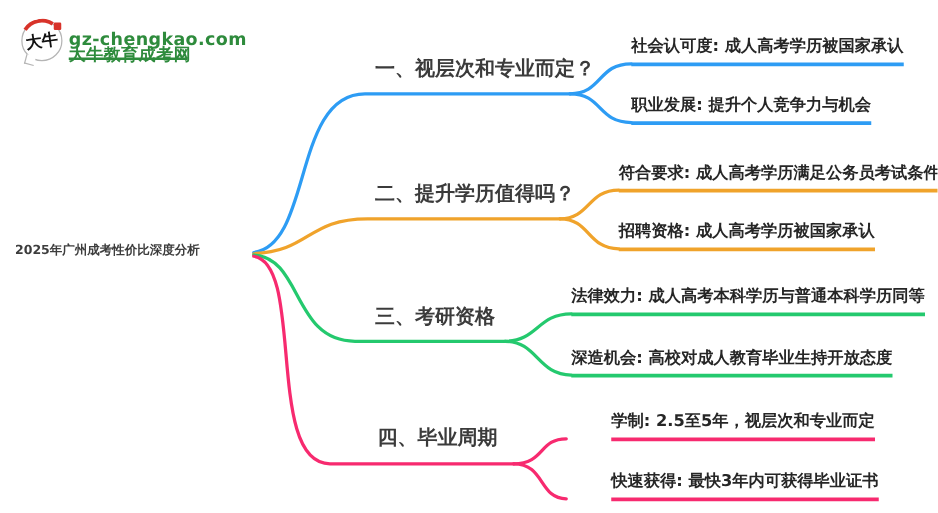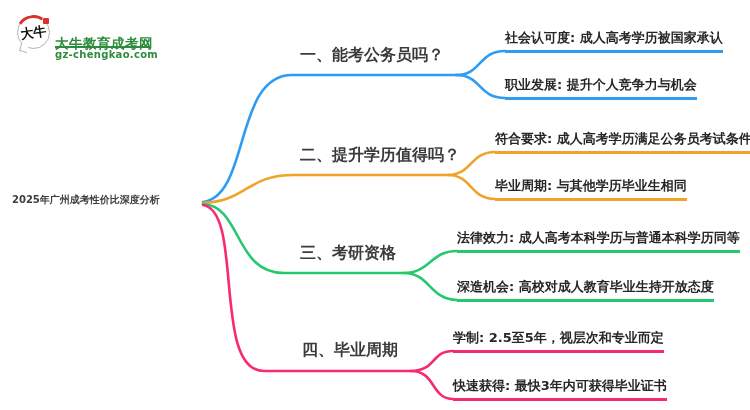--- a/index.html
+++ b/index.html
@@ -20,38 +20,38 @@
     white-space:nowrap;line-height:20px;
   }
   .leaf{
     position:absolute;font-size:13px;font-weight:700;color:#262626;
     line-height:17px;padding-bottom:4px;white-space:nowrap;
     border-bottom:3px solid #000;
   }
   .leaf.c-blue{border-bottom-color:var(--blue);}
   .leaf.c-orange{border-bottom-color:var(--orange);}
   .leaf.c-green{border-bottom-color:var(--green);text-align:right;}
-  .leaf.c-pink{border-bottom-color:var(--pink);}
+  .leaf.c-pink{border-bottom-color:var(--pink);margin-left:36px;}
 
   
   .logo-icon{position:absolute;left:17px;top:16px;width:31px;height:31px;
     border:1px solid #b5b5b5;border-radius:50%;background:#fff;}
   .logo-arc{position:absolute;left:-2px;top:-2px;right:-2px;bottom:-2px;
     border:3px solid transparent;border-top-color:var(--logo_red);
     border-radius:50%;transform:rotate(-12deg);}
   .logo-seal{position:absolute;right:0;top:1px;width:6px;height:6px;
     background:var(--logo_red);border-radius:1px;}
   .logo-chars{position:absolute;left:0;top:7px;width:100%;text-align:center;
     font-family:"DejaVu Serif","Liberation Serif",serif;
     font-size:13px;font-weight:700;color:#111;transform:rotate(-8deg);display:block;}
   .logo-tail{position:absolute;left:2px;bottom:-4px;width:7px;height:7px;background:#fff;
     border-left:1px solid #b5b5b5;border-bottom:1px solid #b5b5b5;transform:rotate(15deg);}
   .logo-title{position:absolute;left:55px;top:21px;font-size:13.5px;font-weight:700;
     color:var(--logo_green);letter-spacing:.5px;white-space:nowrap;margin-top:14px;}
-  .logo-subtitle{position:absolute;left:55px;top:49px;font-size:10px;font-weight:700;
+  .logo-subtitle{position:absolute;left:55px;top:24px;font-size:14px;font-weight:700;
     color:var(--logo_green);letter-spacing:.3px;white-space:nowrap;}
   .logo-underline{position:absolute;left:55px;top:46px;width:95px;height:2px;
     background:var(--logo_green);}
 </style>
 </head>
 <body>
 
 <svg class="edges" width="750" height="410" viewBox="0 0 750 410">
 
   <path style="stroke:var(--blue)" d="M203,202 C250,196 234,75 292,75 H456"></path>
@@ -78,25 +78,25 @@
     <span class="logo-chars">大牛</span>
     <div class="logo-tail"></div>
   </div>
   <div class="logo-title">大牛教育成考网</div>
   <div class="logo-subtitle">gz-chengkao.com</div>
   <div class="logo-underline"></div>
 </div>
 
 <div class="central">2025年广州成考性价比深度分析</div>
 
-<div class="blabel" style="left:300px;top:45px">一、能考公务员吗？</div>
+<div class="blabel" style="left:300px;top:45px">一、视层次和专业而定？</div>
 <div class="blabel" style="left:300px;top:145px">二、提升学历值得吗？</div>
 <div class="blabel" style="left:300px;top:243px">三、考研资格</div>
 <div class="blabel" style="left:302px;top:340px">四、毕业周期</div>
 
 <div class="leaf c-blue" style="left:505px;top:29px">社会认可度: 成人高考学历被国家承认</div>
 <div class="leaf c-blue" style="left:505px;top:76px">职业发展: 提升个人竞争力与机会</div>
 <div class="leaf c-orange" style="left:495px;top:130px">符合要求: 成人高考学历满足公务员考试条件</div>
-<div class="leaf c-orange" style="left:495px;top:177px">毕业周期: 与其他学历毕业生相同</div>
+<div class="leaf c-orange" style="left:495px;top:177px">招聘资格: 成人高考学历被国家承认</div>
 <div class="leaf c-green" style="left:457px;top:229px">法律效力: 成人高考本科学历与普通本科学历同等</div>
 <div class="leaf c-green" style="left:457px;top:278px">深造机会: 高校对成人教育毕业生持开放态度</div>
 <div class="leaf c-pink" style="left:453px;top:329px">学制: 2.5至5年，视层次和专业而定</div>
 <div class="leaf c-pink" style="left:453px;top:377px">快速获得: 最快3年内可获得毕业证书</div>
 
 </body></html>

